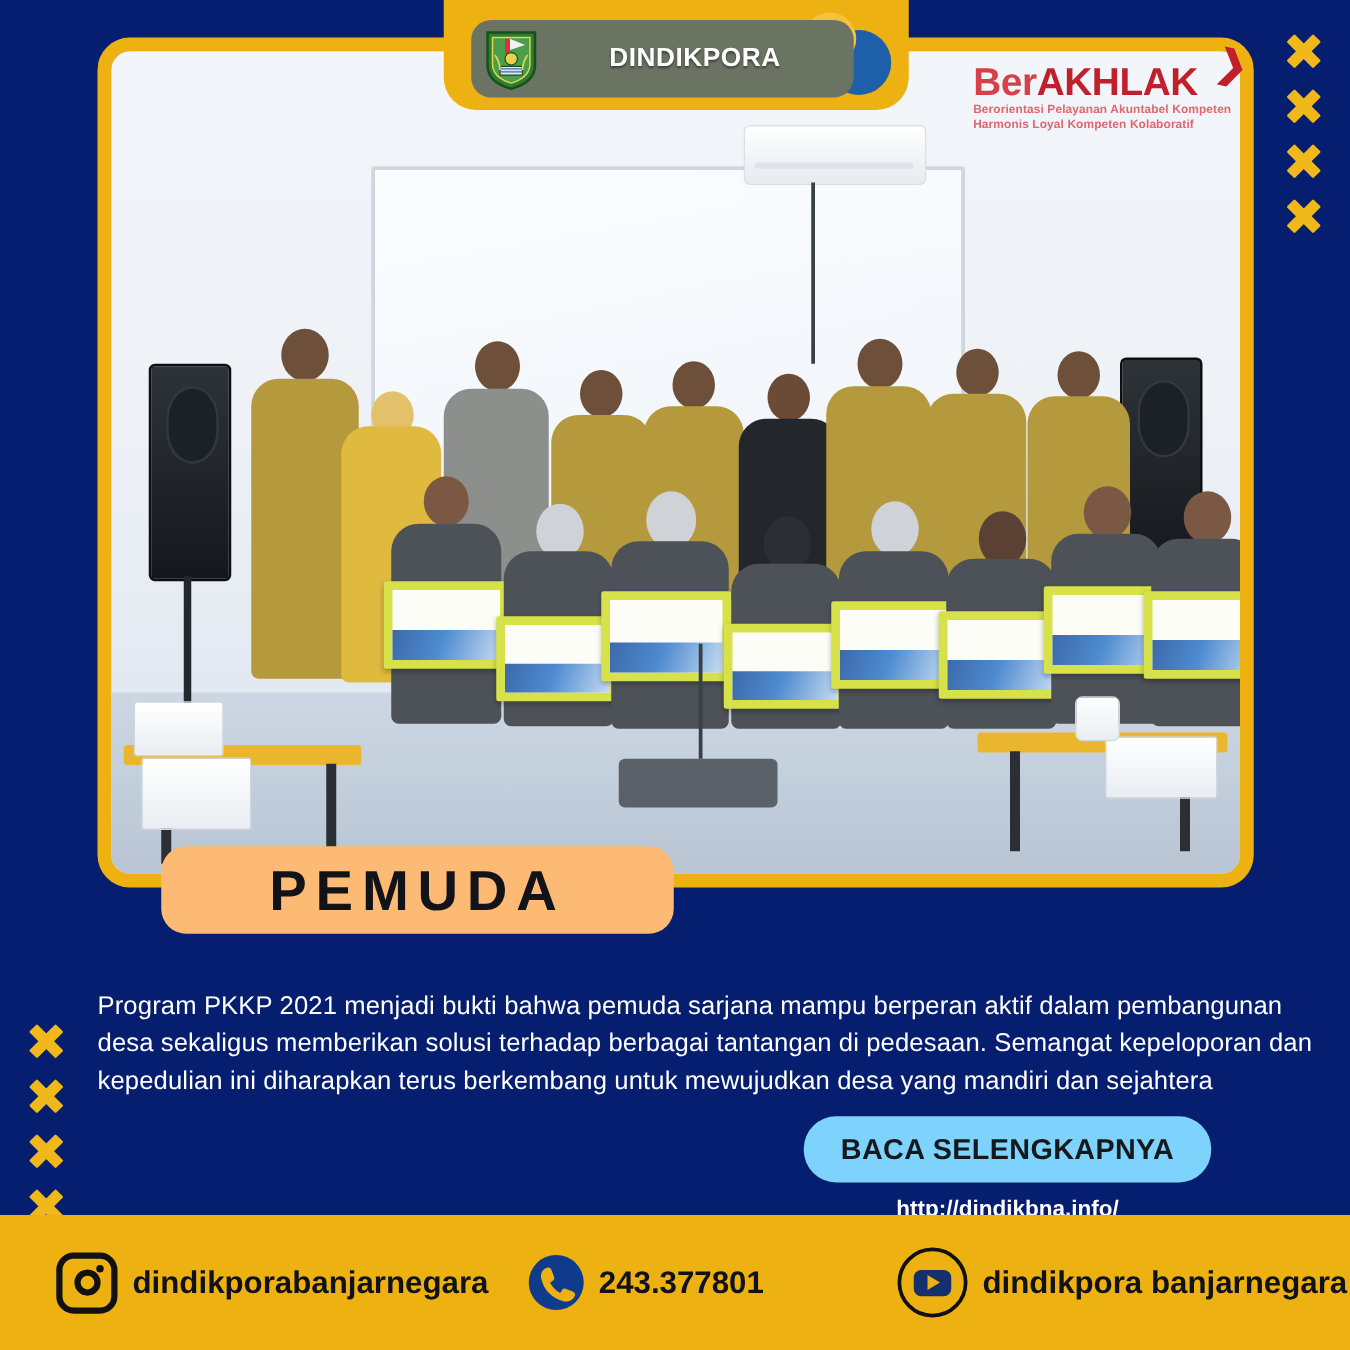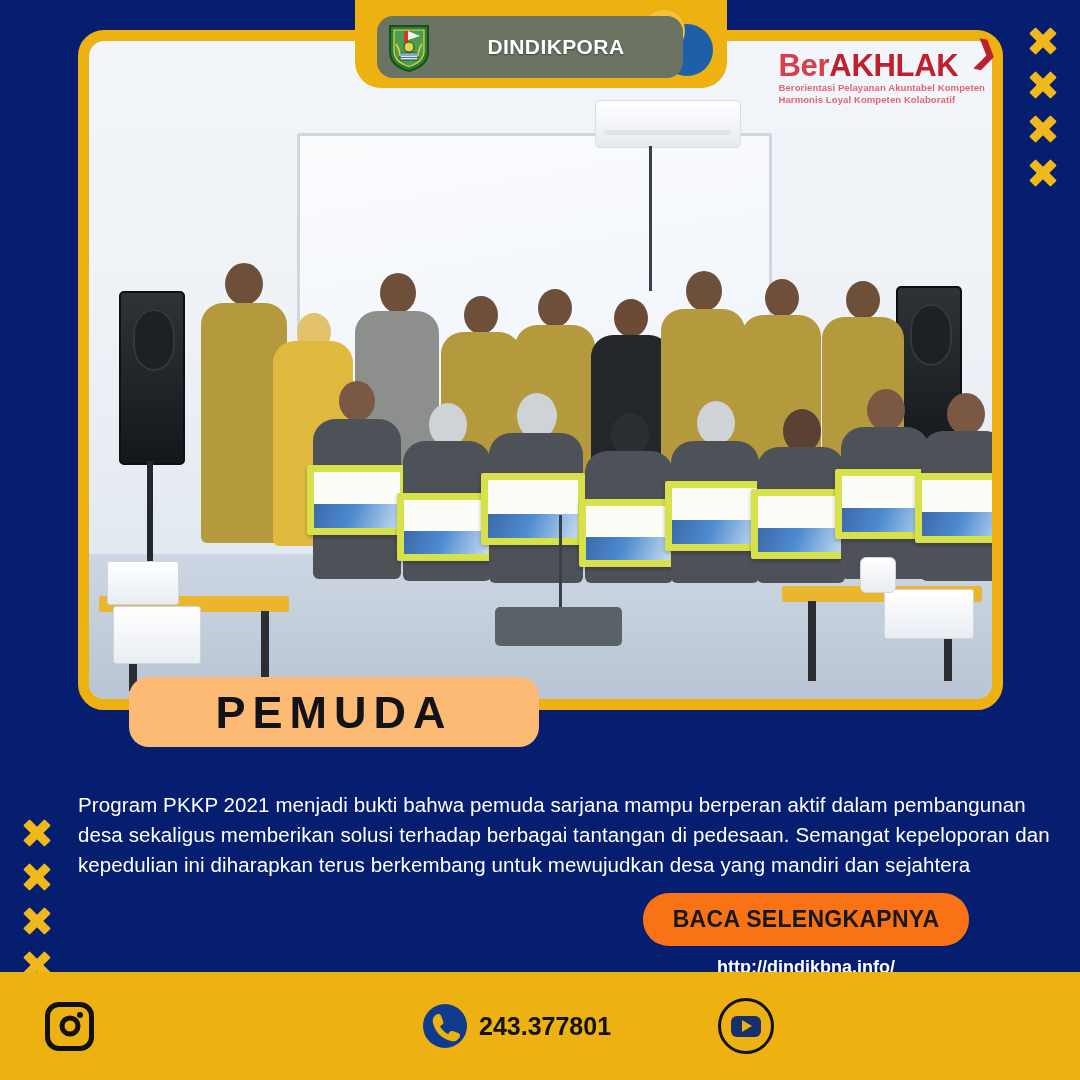--- a/index.html
+++ b/index.html
@@ -109,21 +109,21 @@
   
   .body-text{
     position:absolute;left:78px;top:790px;width:978px;z-index:12;
     color:#ffffff;font-size:20.5px;line-height:1.46;letter-spacing:.1px;
     text-align:left;
   }
 
   
   .cta-wrap{position:absolute;right:74px;top:893px;width:400px;text-align:center;z-index:14;}
   .cta-btn{
-    display:inline-block;background:#f97316;color:#15181d;
+    display:inline-block;background:#7dd3fc;color:#15181d;
     font-size:23px;font-weight:bold;letter-spacing:.3px;
     padding:13px 30px 13px 30px;border-radius:26px;
   }
   .cta-urls{margin-top:10px;color:#ffffff;font-weight:bold;font-size:18px;line-height:1.25;}
 
   
   .footer{
     position:absolute;left:0;bottom:0;width:1080px;height:108px;
     background:#edb111;z-index:40;display:flex;align-items:center;
   }
@@ -330,33 +330,35 @@
   <div class="cta-wrap">
     <div class="cta-btn">BACA SELENGKAPNYA</div>
     <div class="cta-urls">
       <div>http://dindikbna.info/</div>
     </div>
   </div>
 
   <div class="footer">
     <div class="f-item ig">
       <div class="ig-ico"></div>
+      <div class="f-label">dindikporabanjarnegara</div>
     </div>
 
     <div class="f-item phone">
       <div class="ph-ico">
         <svg viewBox="0 0 44 44" width="44" height="44" aria-hidden="true">
           <path d="M15 10 c-4 1 -6 5 -5 9 c2 9 9 16 18 18 c4 1 8 -1 9 -5 c.3 -1.4 -.5 -2.4 -1.8 -2.9 l-5.4 -2 c-1.2 -.5 -2.4 -.1 -3.1 .9 l-1.6 2.3 c-3.4 -1.9 -6.2 -4.7 -8.1 -8.1 l2.3 -1.6 c1 -.7 1.4 -1.9 .9 -3.1 l-2 -5.4 C17.7 10.4 16.5 9.7 15 10 Z" fill="#edb111"></path>
         </svg>
       </div>
       <div class="f-label">243.377801</div>
     </div>
 
     <div class="f-item yt">
       <div class="yt-ico">
         <div class="yt-box">
             <div class="yt-tri"></div>
           </div>
       </div>
+      <div class="f-label">dindikpora banjarnegara</div>
     </div>
   </div>
 
 </div>
 
 </body></html>

